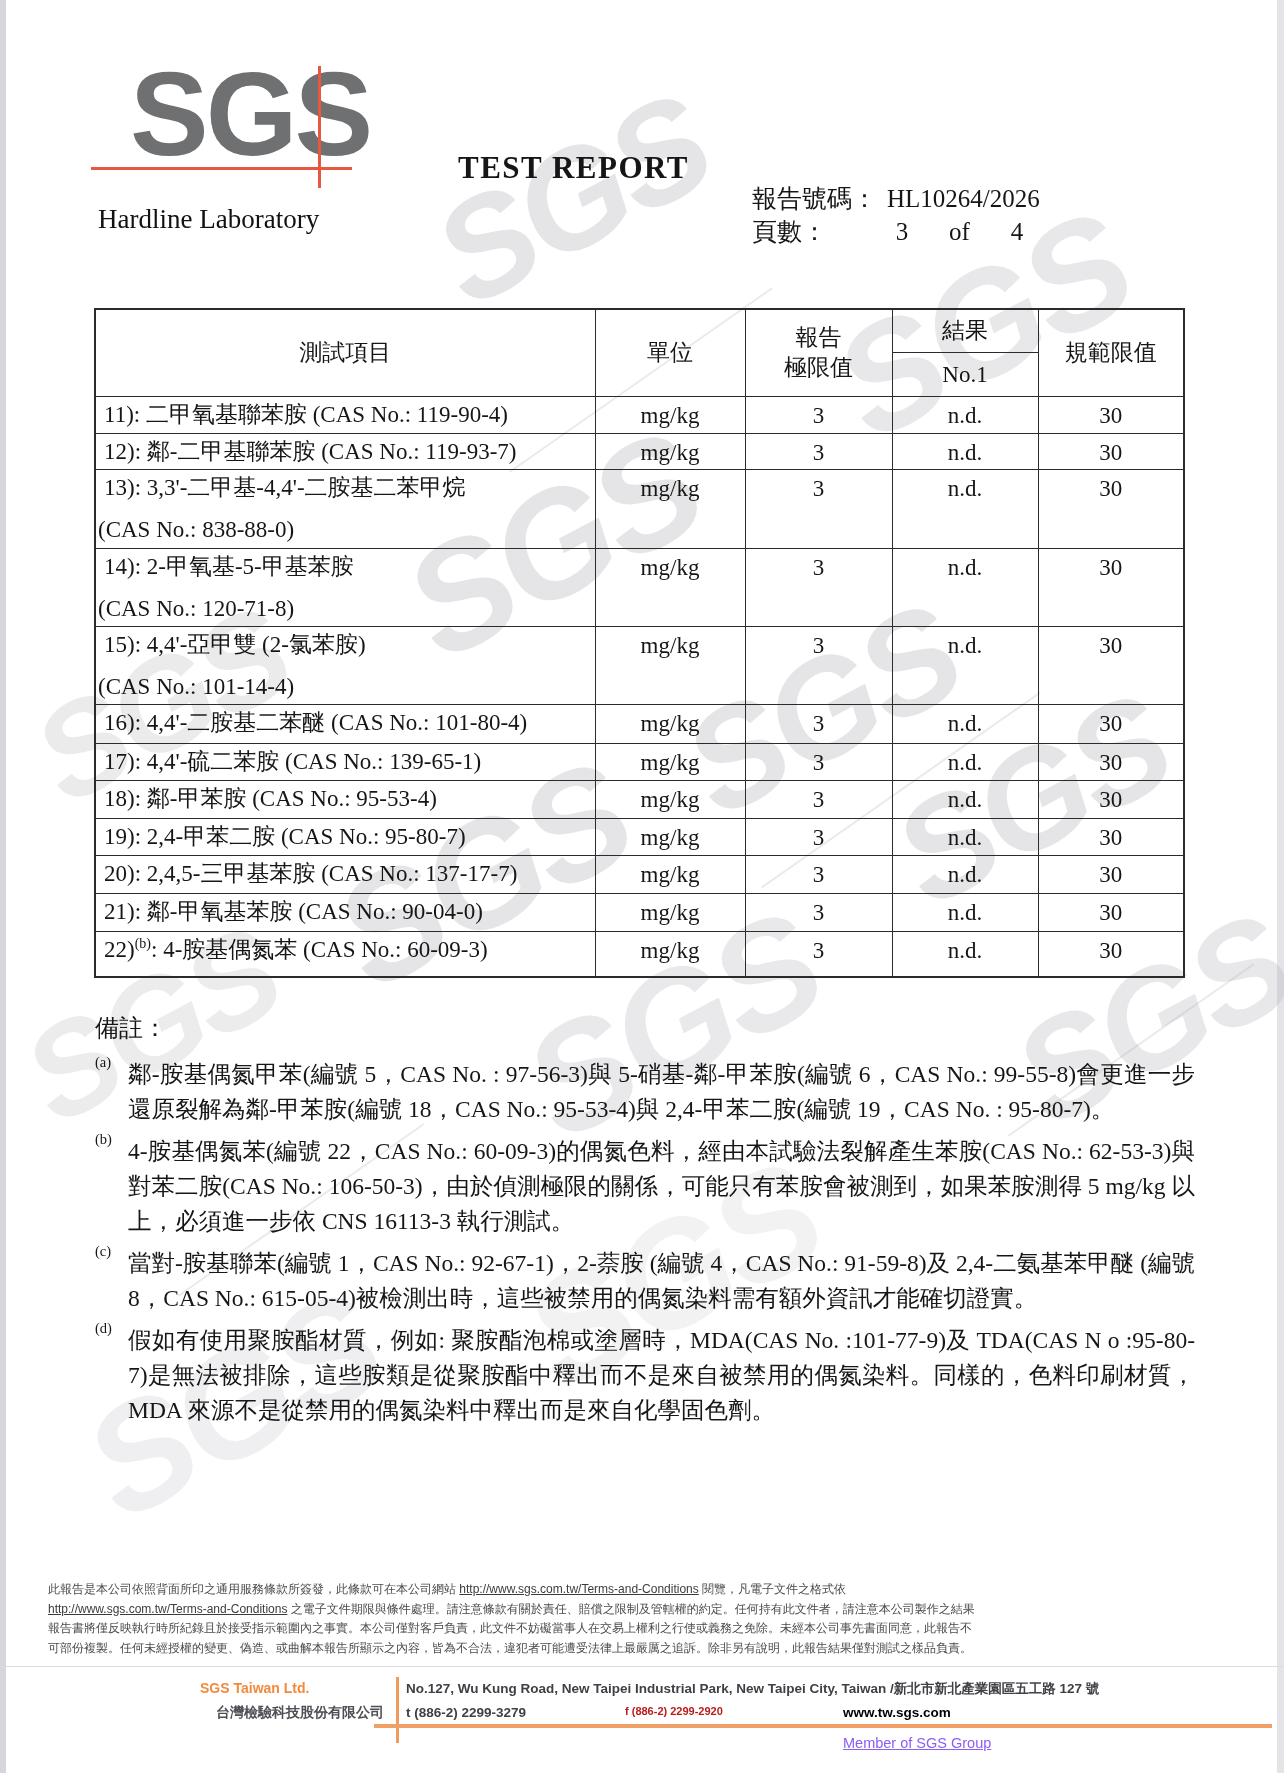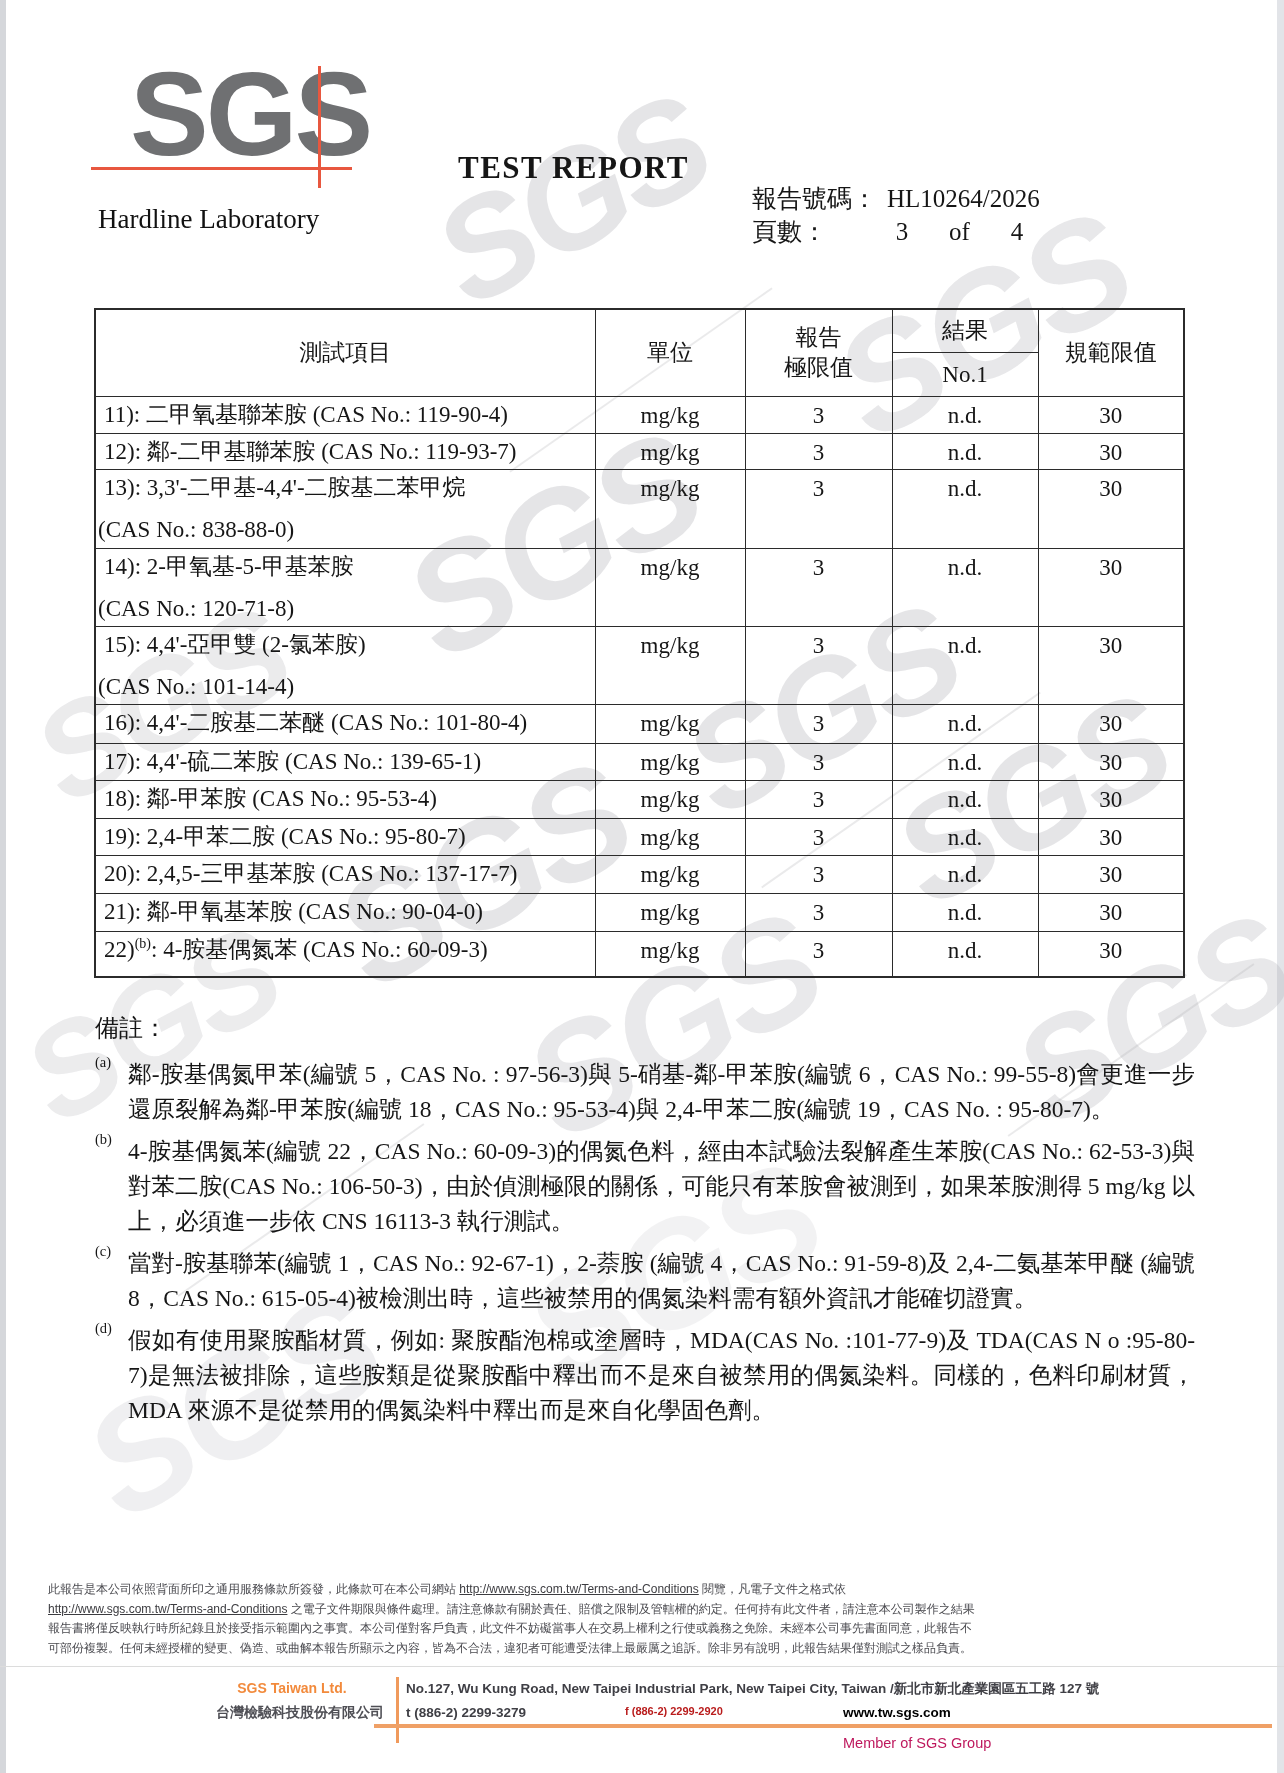--- a/index.html
+++ b/index.html
@@ -63,31 +63,31 @@
   .note-text{flex:1;line-height:35px;text-align:justify;}
 
   
   .disclaimer{position:absolute;left:48px;top:1580px;width:1216px;
     font-family:"Liberation Sans","DejaVu Sans",sans-serif;
     font-size:12px;line-height:19.5px;color:#4b4b50;}
   .disc-url{text-decoration:underline;color:#3c3c40;}
 
   
   .ft{font-family:"Liberation Sans","DejaVu Sans",sans-serif;}
-  .ft-sgs{position:absolute;left:200px;top:1680px;width:184px;text-align:center;
+  .ft-sgs{position:absolute;left:200px;top:1680px;width:184px;text-align:left;
     font-size:14px;font-weight:bold;color:#f28a3c;}
   .ft-cn{position:absolute;left:180px;top:1704px;width:204px;text-align:right;
     font-size:14px;font-weight:bold;color:#4f4f55;}
   .ft-vline{position:absolute;left:396px;top:1677px;width:2.5px;height:66px;background:#f09a5c;}
   .ft-addr{position:absolute;left:406px;top:1680px;font-size:13.5px;font-weight:bold;color:#3f3f45;}
   .ft-tel{position:absolute;left:406px;top:1705px;font-size:13.5px;font-weight:bold;color:#3f3f45;}
   .ft-fax{position:absolute;left:625px;top:1705px;font-size:11px;font-weight:bold;color:#b91c1c;}
   .ft-web{position:absolute;left:843px;top:1705px;font-size:13.5px;font-weight:bold;color:#000000;}
   .ft-hline{position:absolute;left:374px;top:1724px;width:898px;height:3.5px;background:#efa066;}
-  .ft-member{position:absolute;left:843px;top:1735px;font-size:14.5px;color:#be185d;}
+  .ft-member{position:absolute;left:843px;top:1735px;font-size:14.5px;color:#8b5cf6;text-decoration:underline;}
 </style>
 </head>
 <body>
 
 <div class="page">
 
   <div class="edge-left"></div>
   <div class="edge-right"></div>
   <div class="footer-topline"></div>
 

